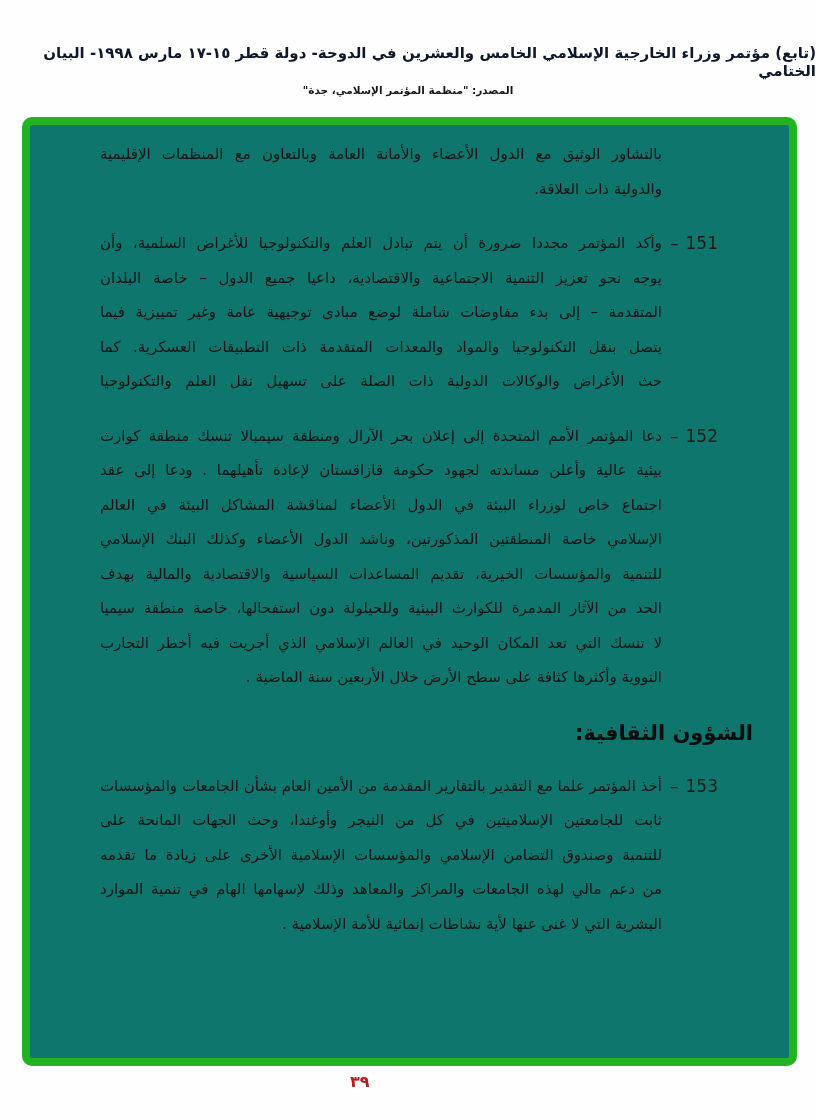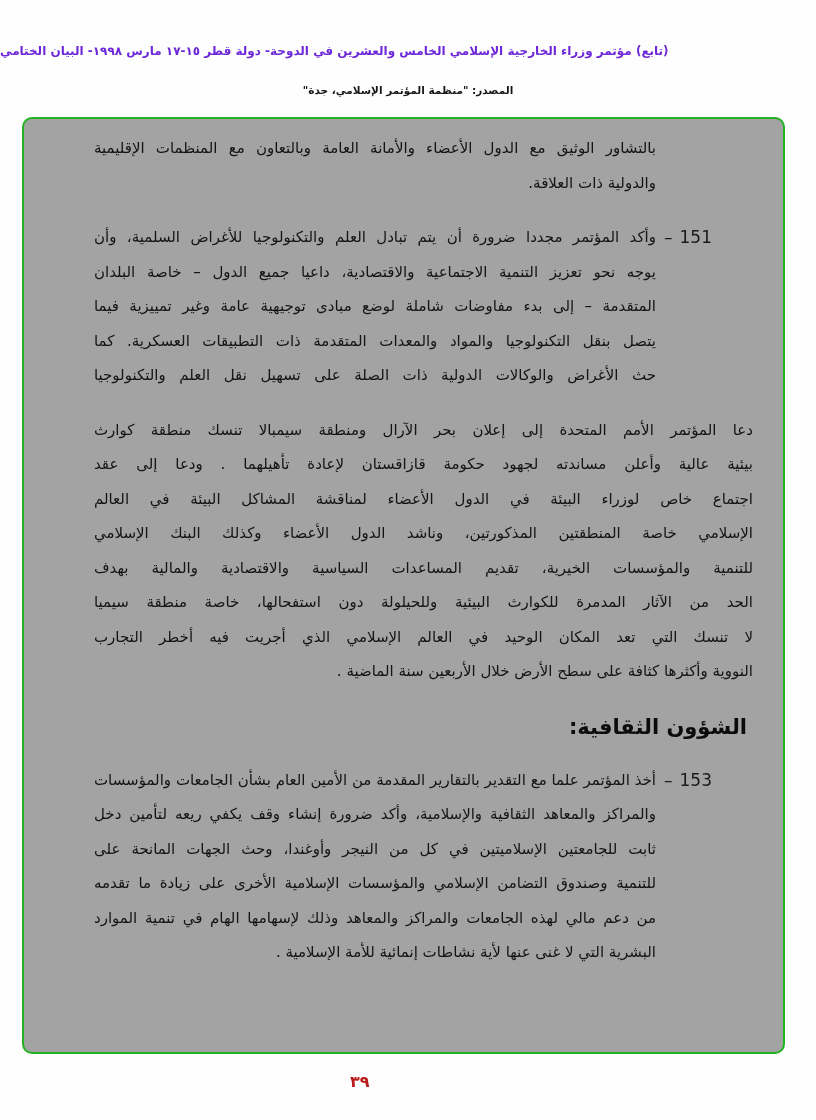--- a/index.html
+++ b/index.html
@@ -7,36 +7,36 @@
   .page{
     position:relative;
     width:816px;height:1120px;
     background:#fefefe;
     font-family:"DejaVu Sans",sans-serif;
     color:#111;
     overflow:hidden;
   }
   .header-title{
     position:absolute;top:44px;left:0;right:0;
-    text-align:left;direction:rtl;
-    font-size:12px;font-weight:bold;color:#6d28d9;
+    text-align:right;direction:rtl;
+    font-size:15px;font-weight:bold;color:#0f172a;
     letter-spacing:0;
   }
   .header-source{
     position:absolute;top:84px;left:0;right:0;
     text-align:center;direction:rtl;
     font-size:10.5px;font-weight:bold;color:#171717;
   }
   .frame{
     position:absolute;left:22px;top:117px;
     width:759px;height:933px;
-    border:2px solid #0f172a;
+    border:8px solid #0f172a;
     border-radius:10px;
     box-sizing:content-box;
-    background:#a3a3a3;
+    background:#0f766e;
   }
   .frame-inner{
     direction:rtl;
     padding:12px 30px 0 70px;
   }
   .para{
     display:flex;
     flex-direction:row; 
     margin-top:20px;
   }
@@ -116,41 +116,43 @@
         <div class="txt-col">
           <div class="line">وأكد المؤتمر مجددا ضرورة أن يتم تبادل العلم والتكنولوجيا للأغراض السلمية، وأن</div>
           <div class="line">يوجه نحو تعزيز التنمية الاجتماعية والاقتصادية، داعيا جميع الدول – خاصة البلدان</div>
           <div class="line">المتقدمة – إلى بدء مفاوضات شاملة لوضع مبادى توجيهية عامة وغير تمييزية فيما</div>
           <div class="line">يتصل بنقل التكنولوجيا والمواد والمعدات المتقدمة ذات التطبيقات العسكرية. كما</div>
           <div class="line">حث الأغراض والوكالات الدولية ذات الصلة على تسهيل نقل العلم والتكنولوجيا</div>
         </div>
       </div>
 
       <div class="para">
+        <div class="num-cell">
+          <span class="dash">–</span><span>152</span>
+        </div>
         <div class="txt-col">
           <div class="line">دعا المؤتمر الأمم المتحدة إلى إعلان بحر الآرال ومنطقة سيمبالا تنسك منطقة كوارث</div>
           <div class="line">بيئية عالية وأعلن مساندته لجهود حكومة قازاقستان لإعادة تأهيلهما . ودعا إلى عقد</div>
           <div class="line">اجتماع خاص لوزراء البيئة في الدول الأعضاء لمناقشة المشاكل البيئة في العالم</div>
           <div class="line">الإسلامي خاصة المنطقتين المذكورتين، وناشد الدول الأعضاء وكذلك البنك الإسلامي</div>
           <div class="line">للتنمية والمؤسسات الخيرية، تقديم المساعدات السياسية والاقتصادية والمالية بهدف</div>
           <div class="line">الحد من الآثار المدمرة للكوارث البيئية وللحيلولة دون استفحالها، خاصة منطقة سيميا</div>
           <div class="line">لا تنسك التي تعد المكان الوحيد في العالم الإسلامي الذي أجريت فيه أخطر التجارب</div>
           <div class="line last">النووية وأكثرها كثافة على سطح الأرض خلال الأربعين سنة الماضية .</div>
         </div>
       </div>
 
       <div class="section-heading">الشؤون الثقافية:</div>
 
       <div class="para first">
         <div class="num-cell">
           <span class="dash">–</span><span>153</span>
         </div>
         <div class="txt-col">
           <div class="line">أخذ المؤتمر علما مع التقدير بالتقارير المقدمة من الأمين العام بشأن الجامعات والمؤسسات</div>
-          <div class="line">والمراكز والمعاهد الثقافية والإسلامية، وأكد ضرورة إنشاء وقف يكفي ريعه لتأمين دخل</div>
           <div class="line">ثابت للجامعتين الإسلاميتين في كل من النيجر وأوغندا، وحث الجهات المانحة على</div>
           <div class="line">للتنمية وصندوق التضامن الإسلامي والمؤسسات الإسلامية الأخرى على زيادة ما تقدمه</div>
           <div class="line">من دعم مالي لهذه الجامعات والمراكز والمعاهد وذلك لإسهامها الهام في تنمية الموارد</div>
           <div class="line last">البشرية التي لا غنى عنها لأية نشاطات إنمائية للأمة الإسلامية .</div>
         </div>
       </div>
 
     </div>
   </div>
 

